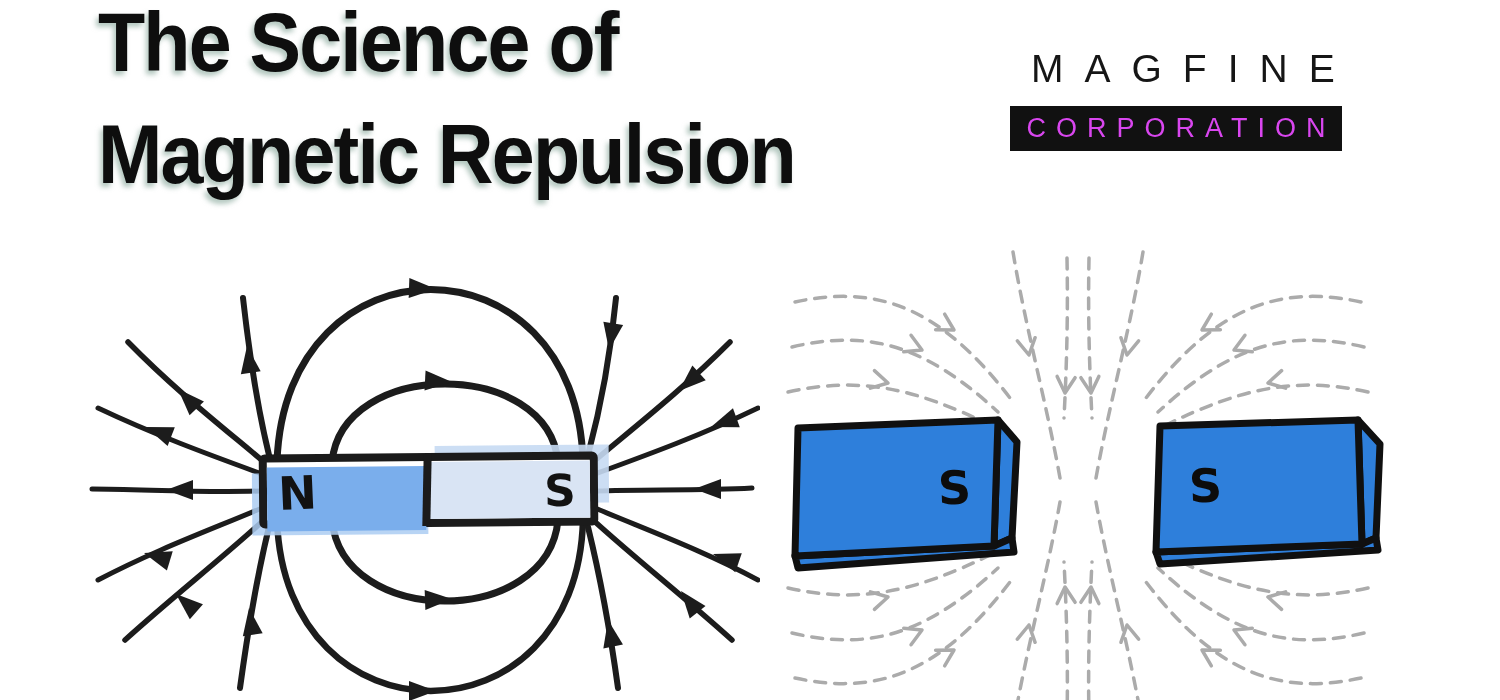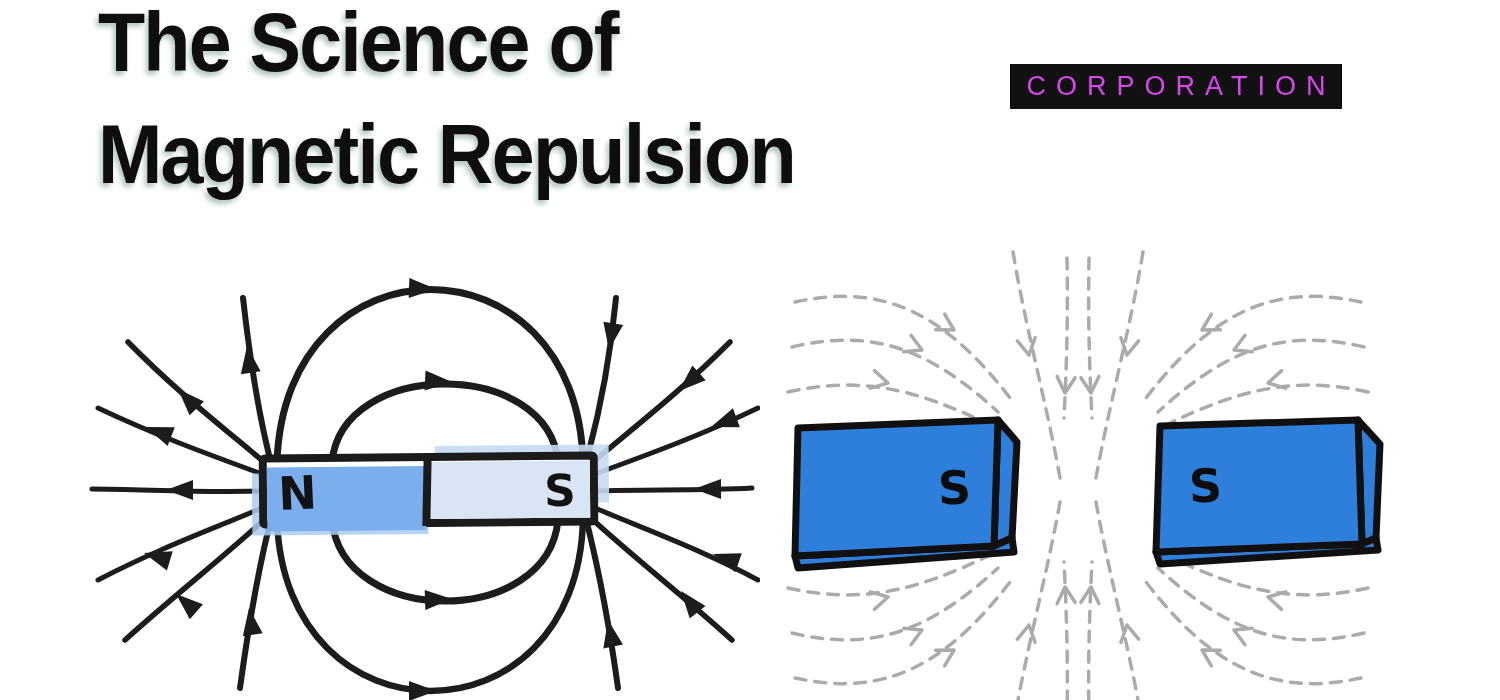--- a/index.html
+++ b/index.html
@@ -29,20 +29,21 @@
 <body>
 
 <div class="canvas">
 
   <div class="title">
     <div>The Science of</div>
     <div>Magnetic Repulsion</div>
   </div>
 
   <div class="logo">
+    <span class="logo-name">MAGFINE</span>
     <span class="logo-box">CORPORATION</span>
   </div>
 
   <svg class="fig fig-bar" width="680" height="450" viewBox="0 0 680 450">
     <defs>
       <path id="barAH" d="M0,0 L-27,-10 L-27,10 Z"></path>
     </defs>
 
     <g>
 

